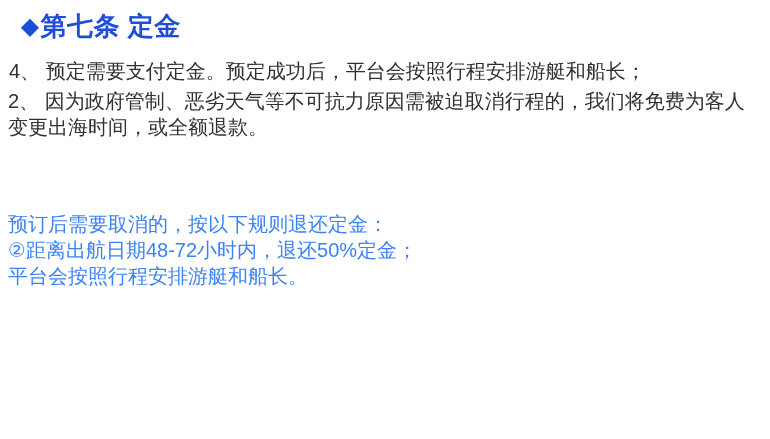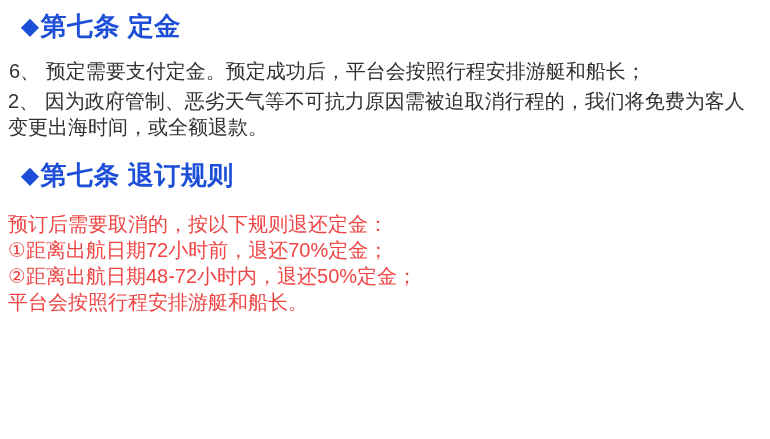--- a/index.html
+++ b/index.html
@@ -53,37 +53,35 @@
   }
   .refund-block {
     position: absolute;
     left: 8px;
     top: 211px;
   }
   .refund-block p {
     margin: 0;
     font-size: 20px;
     line-height: 26px;
-    color: #ef4444;
+    color: #3b82f6;
     white-space: nowrap;
   }
 </style>
 </head>
 <body>
 
 <div class="page">
 
   <h2 class="heading" id="heading-deposit"><span class="bullet">◆</span><span>第七条 定金</span></h2>
 
-  <p class="body-line" id="deposit-item-1">6、 预定需要支付定金。预定成功后，平台会按照行程安排游艇和船长；</p>
+  <p class="body-line" id="deposit-item-1">4、 预定需要支付定金。预定成功后，平台会按照行程安排游艇和船长；</p>
 
   <p class="body-line" id="deposit-item-2">2、 因为政府管制、恶劣天气等不可抗力原因需被迫取消行程的，我们将免费为客人变更出海时间，或全额退款。</p>
 
-  <h2 class="heading" id="heading-refund"><span class="bullet">◆</span><span>第七条 退订规则</span></h2>
 
   <div class="refund-block">
     <p>预订后需要取消的，按以下规则退还定金：</p>
-    <p>①距离出航日期72小时前，退还70%定金；</p>
     <p>②距离出航日期48-72小时内，退还50%定金；</p>
     <p>平台会按照行程安排游艇和船长。</p>
   </div>
 
 </div>
 
 </body></html>

